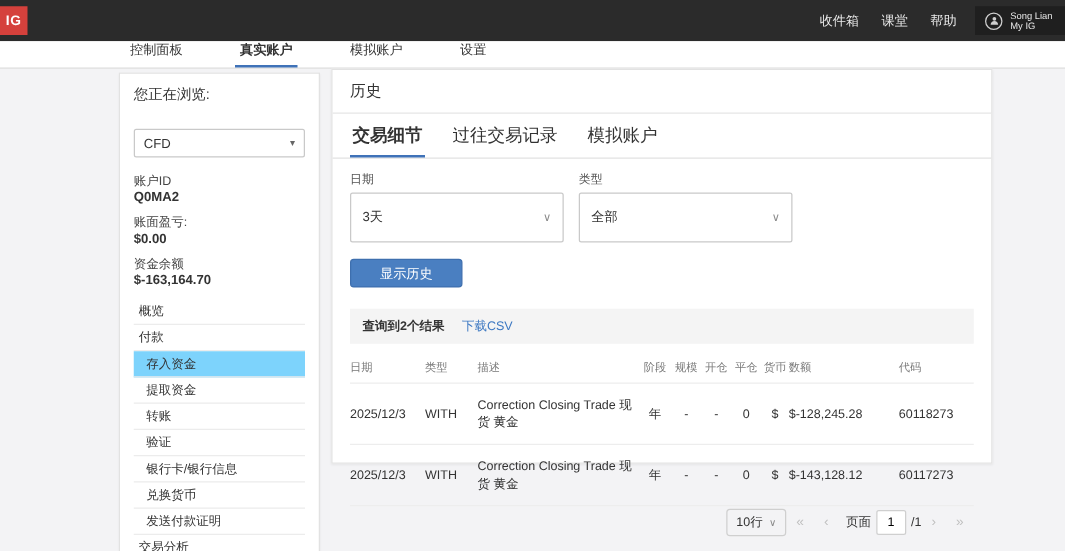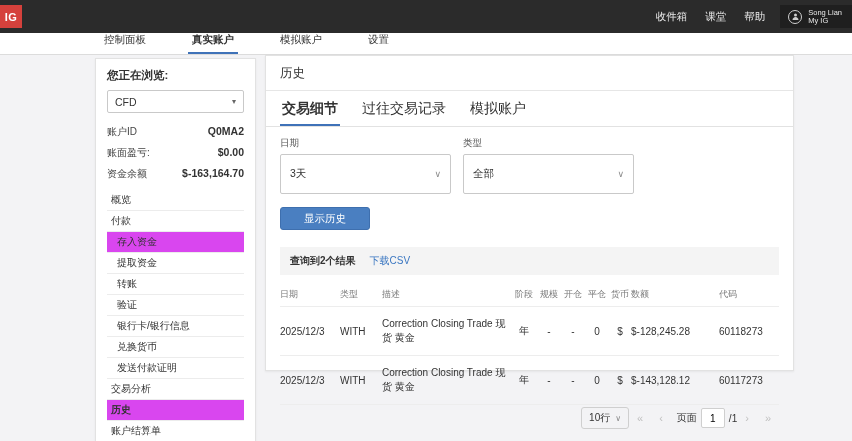--- a/index.html
+++ b/index.html
@@ -18,31 +18,31 @@
   .user-lines span { color:#e8e8e8; font-size:7.5px; }
 
   
   .navbar { height:22px; background:#fff; border-bottom:1px solid #dcdcdc; display:flex; align-items:flex-end; padding-left:100px; }
   .nav-tab { font-size:10.5px; color:#333; padding:0 4px 5px; margin-right:38px; cursor:pointer; border-bottom:2px solid transparent; }
   .nav-tab.active { font-weight:bold; border-bottom:2px solid #3f72b8; }
 
   
   .sidebar { position:absolute; left:95px; top:58px; width:161px; background:#fff;
              border:1px solid #e2e2e2; box-shadow:0 1px 2px rgba(0,0,0,.06); padding:9px 11px 6px; }
-  .browse-label { font-size:11.5px; font-weight:bold; margin-bottom:7px; }
+  .browse-label { font-size:11.5px; font-weight:normal; margin-bottom:20px; }
   .acct-select { border:1px solid #c9c9c9; border-radius:2px; height:23px; display:flex; align-items:center;
                  justify-content:space-between; padding:0 7px; font-size:10.5px; cursor:pointer; margin-bottom:8px; }
   .acct-select .caret { color:#666; font-size:8px; }
-  .kv { display:flex; justify-content:space-between; align-items:baseline; padding:3.5px 0; }
+  .kv { display:flex; justify-content:space-between; align-items:baseline; padding:3.5px 0;flex-direction:column; }
   .kv .k { font-size:10px; color:#444; }
   .kv .v { font-size:10.5px; font-weight:bold; }
   .menu { margin-top:6px; }
   .menu-item { font-size:10px; color:#333; padding:3px 4px; border-bottom:1px solid #ececec; cursor:pointer; }
   .menu-item.indent { padding-left:10px; }
-  .menu-item.hl { background:#d946ef; }
+  .menu-item.hl { background:#7dd3fc; }
   .menu-item.bold { font-weight:bold; }
 
   
   .main { position:absolute; left:265px; top:55px; width:529px; height:316px; background:#fff;
           border:1px solid #e2e2e2; box-shadow:0 1px 2px rgba(0,0,0,.06); }
   .main-title { font-size:12.5px; padding:9px 14px 8px; border-bottom:1px solid #e6e6e6; }
   .tabs { display:flex; padding:0 14px; border-bottom:1px solid #e2e2e2; }
   .tab { font-size:14px; padding:9px 2px 6px; margin-right:20px; cursor:pointer; border-bottom:2px solid transparent; color:#333; }
   .tab.active { font-weight:bold; border-bottom:2px solid #3f72b8; }
 

